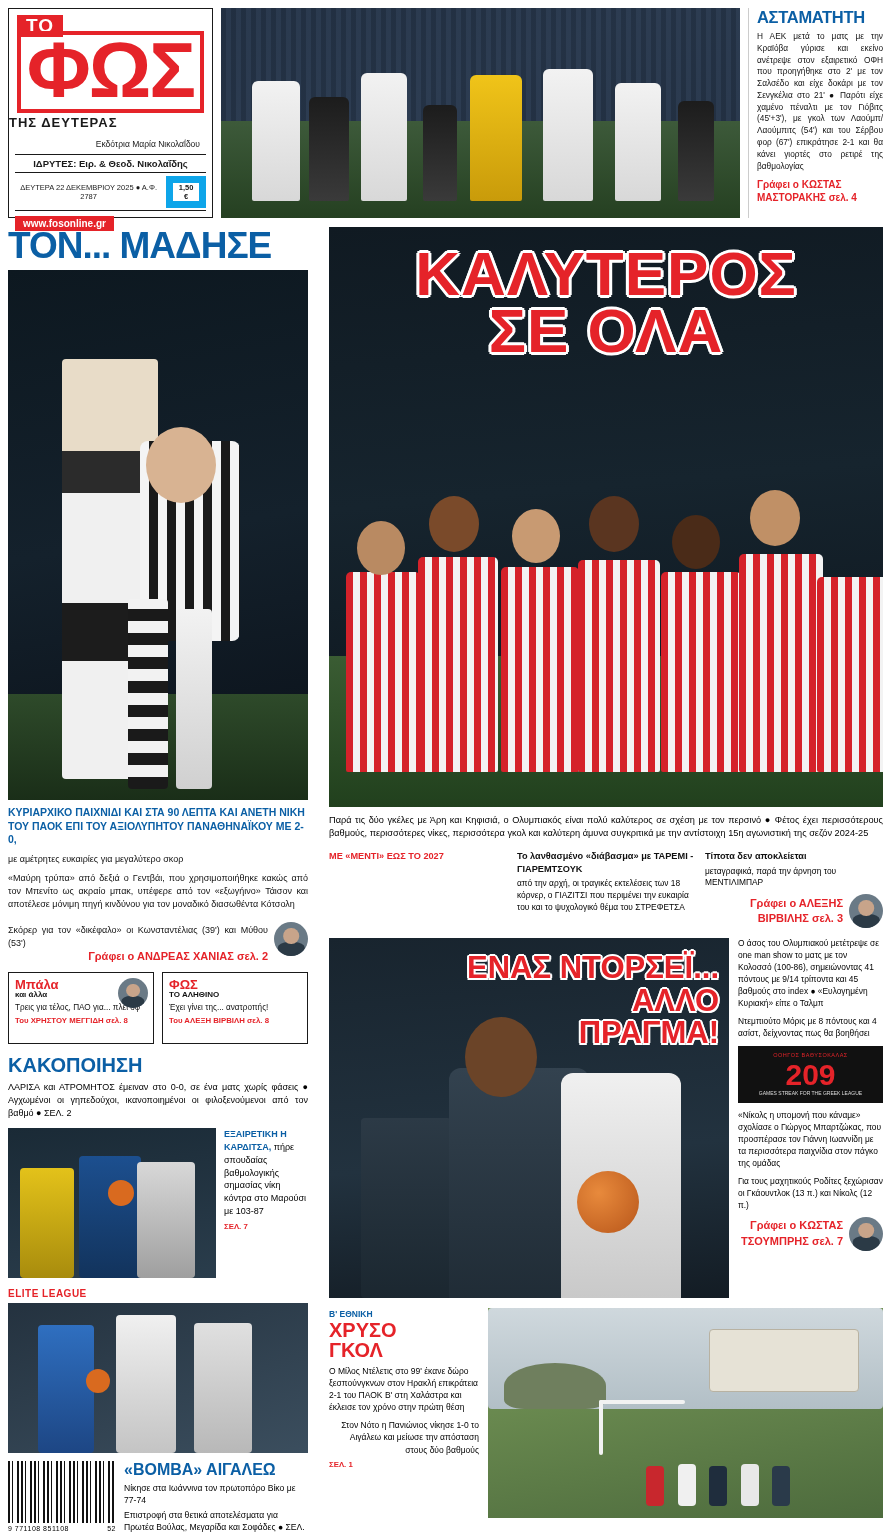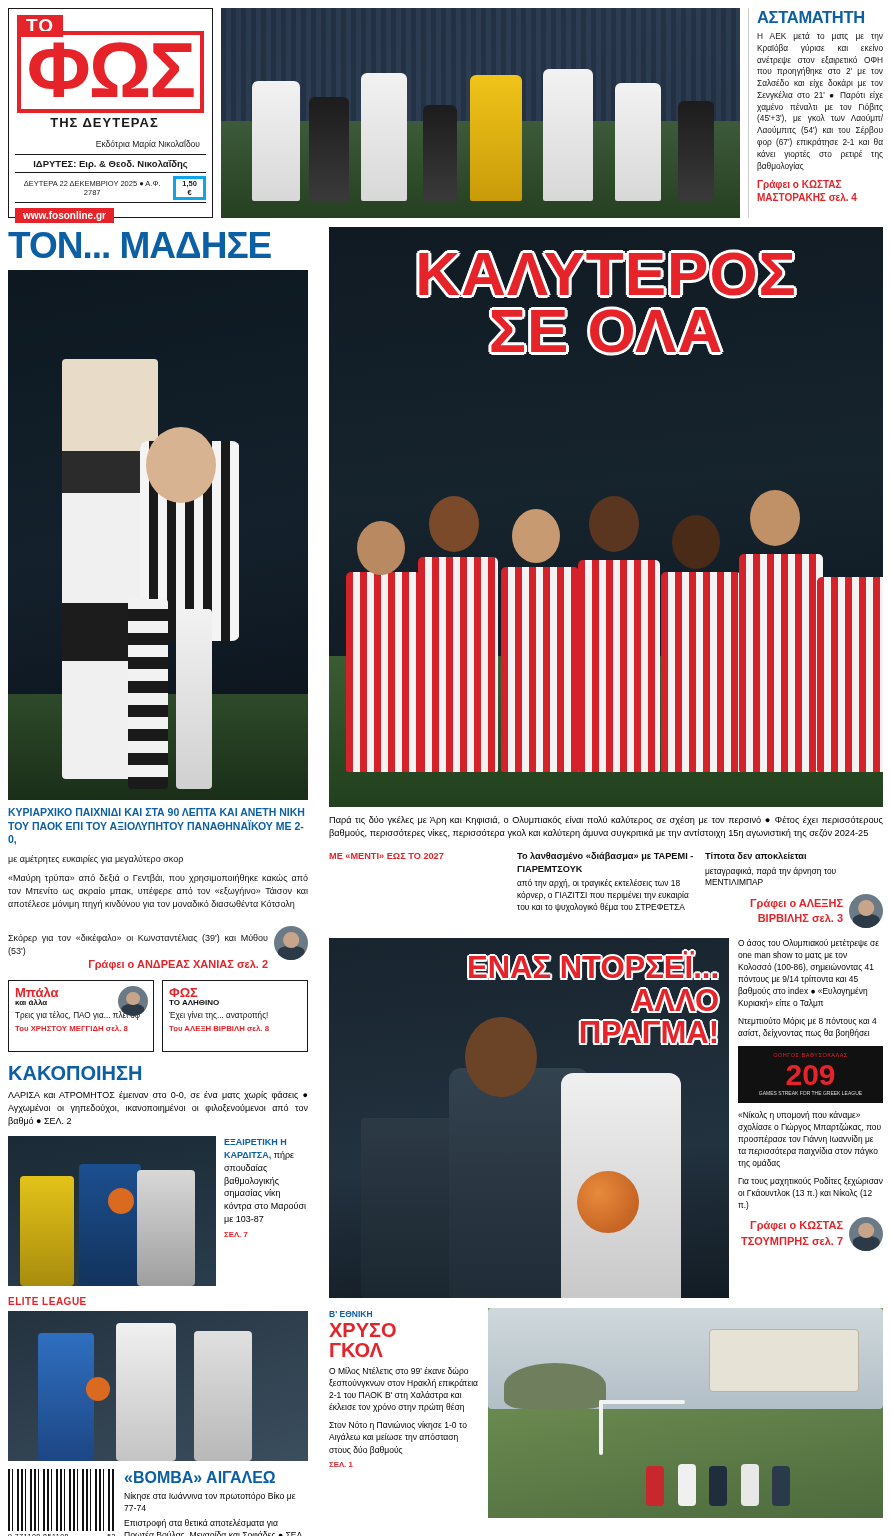--- a/index.html
+++ b/index.html
@@ -24,21 +24,21 @@
     font-weight: bold; font-size: 19px; display: flex; align-items: center;
     justify-content: center; margin: 6px 0 0 8px; letter-spacing: 1px;
   }
   .logo-fos {
     font-size: 78px; font-weight: bold; color: #e52329; line-height: 0.9;
     text-align: center; letter-spacing: -2px; margin-top: -6px;
     font-family: "Liberation Sans", sans-serif;
   }
   .logo-fos-inner { display: inline-block; border: 4px solid #e52329; padding: 0 6px 4px 6px; }
   .logo-sub {
-    text-align: center; font-size: 13px; color: #1a1a1a; font-weight: bold;
+    text-align: left; font-size: 13px; color: #1a1a1a; font-weight: bold;
     padding-right: 12px; letter-spacing: 1px; margin-top: 2px;
   }
   .logo-rule { height: 3px; background: #1a1a1a; margin: 6px 8px 0 8px; }
   .logo-editor { font-size: 8.5px; text-align: right; padding-right: 12px; color: #1a1a1a; margin-top:3px;}
   .logo-founders {
     font-size: 9.5px; font-weight: bold; text-align: center; color: #1a1a1a;
     border-top: 1px solid #1a1a1a; border-bottom: 1px solid #1a1a1a;
     margin: 5px 6px 0 6px; padding: 3px 0;
   }
   .logo-dateline {
@@ -208,21 +208,21 @@
       <div class="logo-to">ΤΟ</div>
       <div class="logo-fos">
         <span class="logo-fos-inner">ΦΩΣ</span>
       </div>
       <div class="logo-sub">ΤΗΣ ΔΕΥΤΕΡΑΣ</div>
       <div class="logo-rule"></div>
       <div class="logo-editor">Εκδότρια Μαρία Νικολαΐδου</div>
       <div class="logo-founders">ΙΔΡΥΤΕΣ: Ειρ. &amp; Θεοδ. Νικολαΐδης</div>
       <div class="logo-dateline">
         <span>ΔΕΥΤΕΡΑ 22 ΔΕΚΕΜΒΡΙΟΥ 2025 ● Α.Φ. 2787</span>
-        <span style="border:3px solid #0ea5e9;padding:0 3px;font-weight:bold;">1,50 €</span>
+        <span style="border:7px solid #0ea5e9;padding:0 3px;font-weight:bold;">1,50 €</span>
       </div>
       <div class="logo-site">www.fosonline.gr</div>
     </div>
 
     <div class="top-photo">
       <div class="crowd"></div>
       <div class="pitch"></div>
       <div class="pl w" style="left:6%;width:48px;height:120px;"></div>
       <div class="pl b" style="left:17%;width:40px;height:104px;"></div>
       <div class="pl w" style="left:27%;width:46px;height:128px;"></div>
@@ -255,21 +255,21 @@
         <div class="fig" style="left:56%;bottom:2%;width:36px;height:180px;background:linear-gradient(180deg,#f2f2f2,#d0d0d0);"></div>
       </div>
 
       <div class="cap-blue">
         <span>ΚΥΡΙΑΡΧΙΚΟ ΠΑΙΧΝΙΔΙ ΚΑΙ ΣΤΑ 90 ΛΕΠΤΑ ΚΑΙ ΑΝΕΤΗ ΝΙΚΗ ΤΟΥ ΠΑΟΚ ΕΠΙ ΤΟΥ ΑΞΙΟΛΥΠΗΤΟΥ ΠΑΝΑΘΗΝΑΪΚΟΥ ΜΕ 2-0,</span>
       </div>
       <div class="cap-body">με αμέτρητες ευκαιρίες για μεγαλύτερο σκορ</div>
       <div class="cap-body">«Μαύρη τρύπα» από δεξιά ο Γεντβάι, που χρησιμοποιήθηκε κακώς από τον Μπενίτο ως ακραίο μπακ, υπέφερε από τον «εξωγήινο» Τάισον και αποτέλεσε μόνιμη πηγή κινδύνου για τον μοναδικό διασωθέντα Κότσολη</div>
       <div class="byline-row">
         <div style="flex:1;">
-          <div class="cap-body" style="margin-top:16px;">Σκόρερ για τον «δικέφαλο» οι Κωνσταντέλιας (39') και Μύθου (53')</div>
+          <div class="cap-body" style="margin-top:8px;">Σκόρερ για τον «δικέφαλο» οι Κωνσταντέλιας (39') και Μύθου (53')</div>
           <div class="byline-red">Γράφει ο ΑΝΔΡΕΑΣ ΧΑΝΙΑΣ σελ. 2</div>
         </div>
         <div class="avatar"></div>
       </div>
 
       <div class="promo-row">
         <div class="promo">
           <div class="promo-logo">Μπάλα</div>
           <div class="promo-logo sm" style="color:#111;font-size:8px;">και άλλα</div>
           <div class="avatar"></div>
@@ -399,21 +399,21 @@
       </div>
 
       <div class="bottom-row">
         <div class="bn-txt">
           <div class="bn-kicker">Β' ΕΘΝΙΚΗ</div>
           <div class="bn-title">
             <div>ΧΡΥΣΟ</div>
             <div>ΓΚΟΛ</div>
           </div>
           <div>Ο Μίλος Ντέλετις στο 99' έκανε δώρο ξεσπούνγκνων στον Ηρακλή επικράτεια 2-1 του ΠΑΟΚ Β' στη Χαλάστρα και έκλεισε τον χρόνο στην πρώτη θέση</div>
-          <div style="margin-top:6px;">Στον Νότο η Πανιώνιος νίκησε 1-0 το Αιγάλεω και μείωσε την απόσταση στους δύο βαθμούς</div>
+          <div style="margin-top:6px;text-align:right;">Στον Νότο η Πανιώνιος νίκησε 1-0 το Αιγάλεω και μείωσε την απόσταση στους δύο βαθμούς</div>
           <div class="promo-sel">ΣΕΛ. 1</div>
         </div>
         <div class="bn-photo">
           <div class="fig" style="left:0;top:0;right:0;height:48%;background:linear-gradient(180deg,#cfd8dd,#b2bfc6);"></div>
           <div class="fig" style="left:56%;top:10%;width:38%;height:30%;background:#e6e2d6;border:1px solid #b8b2a2;"></div>
           <div class="fig" style="left:4%;top:26%;width:26%;height:22%;background:#6f7f5e;border-radius:50% 50% 20% 20%;"></div>
           <div class="fig" style="left:28%;top:44%;width:4px;height:26%;background:#f2f2f2;"></div>
           <div class="fig" style="left:28%;top:44%;width:22%;height:4px;background:#f2f2f2;"></div>
           <div class="fig" style="left:40%;bottom:6%;width:18px;height:40px;background:#c8272d;"></div>
           <div class="fig" style="left:48%;bottom:6%;width:18px;height:42px;background:#f0f0f0;"></div>

